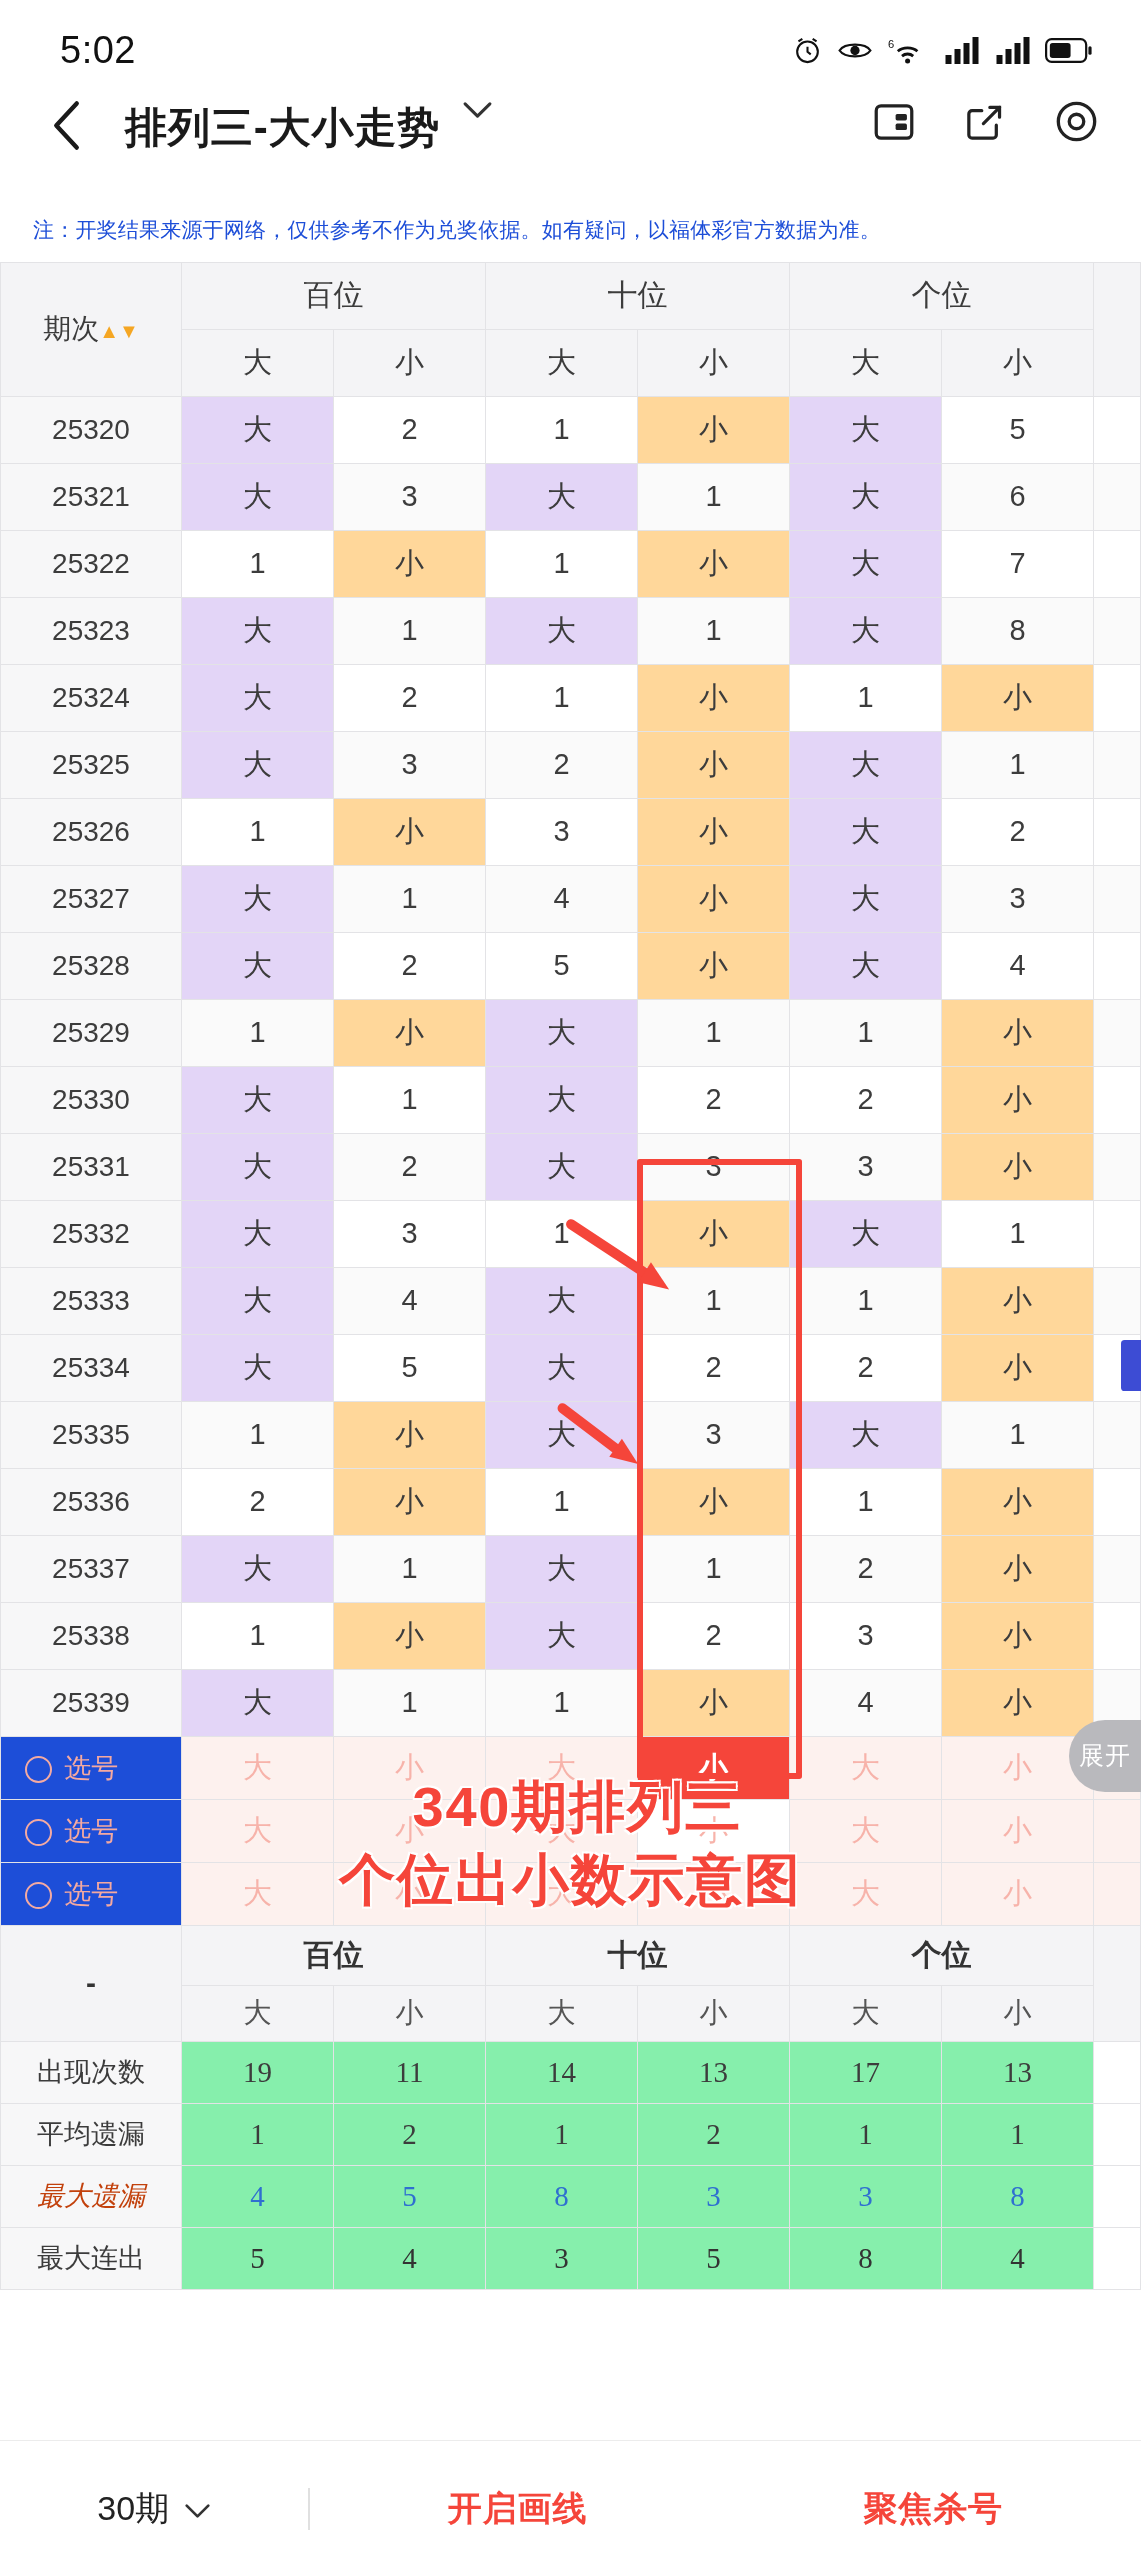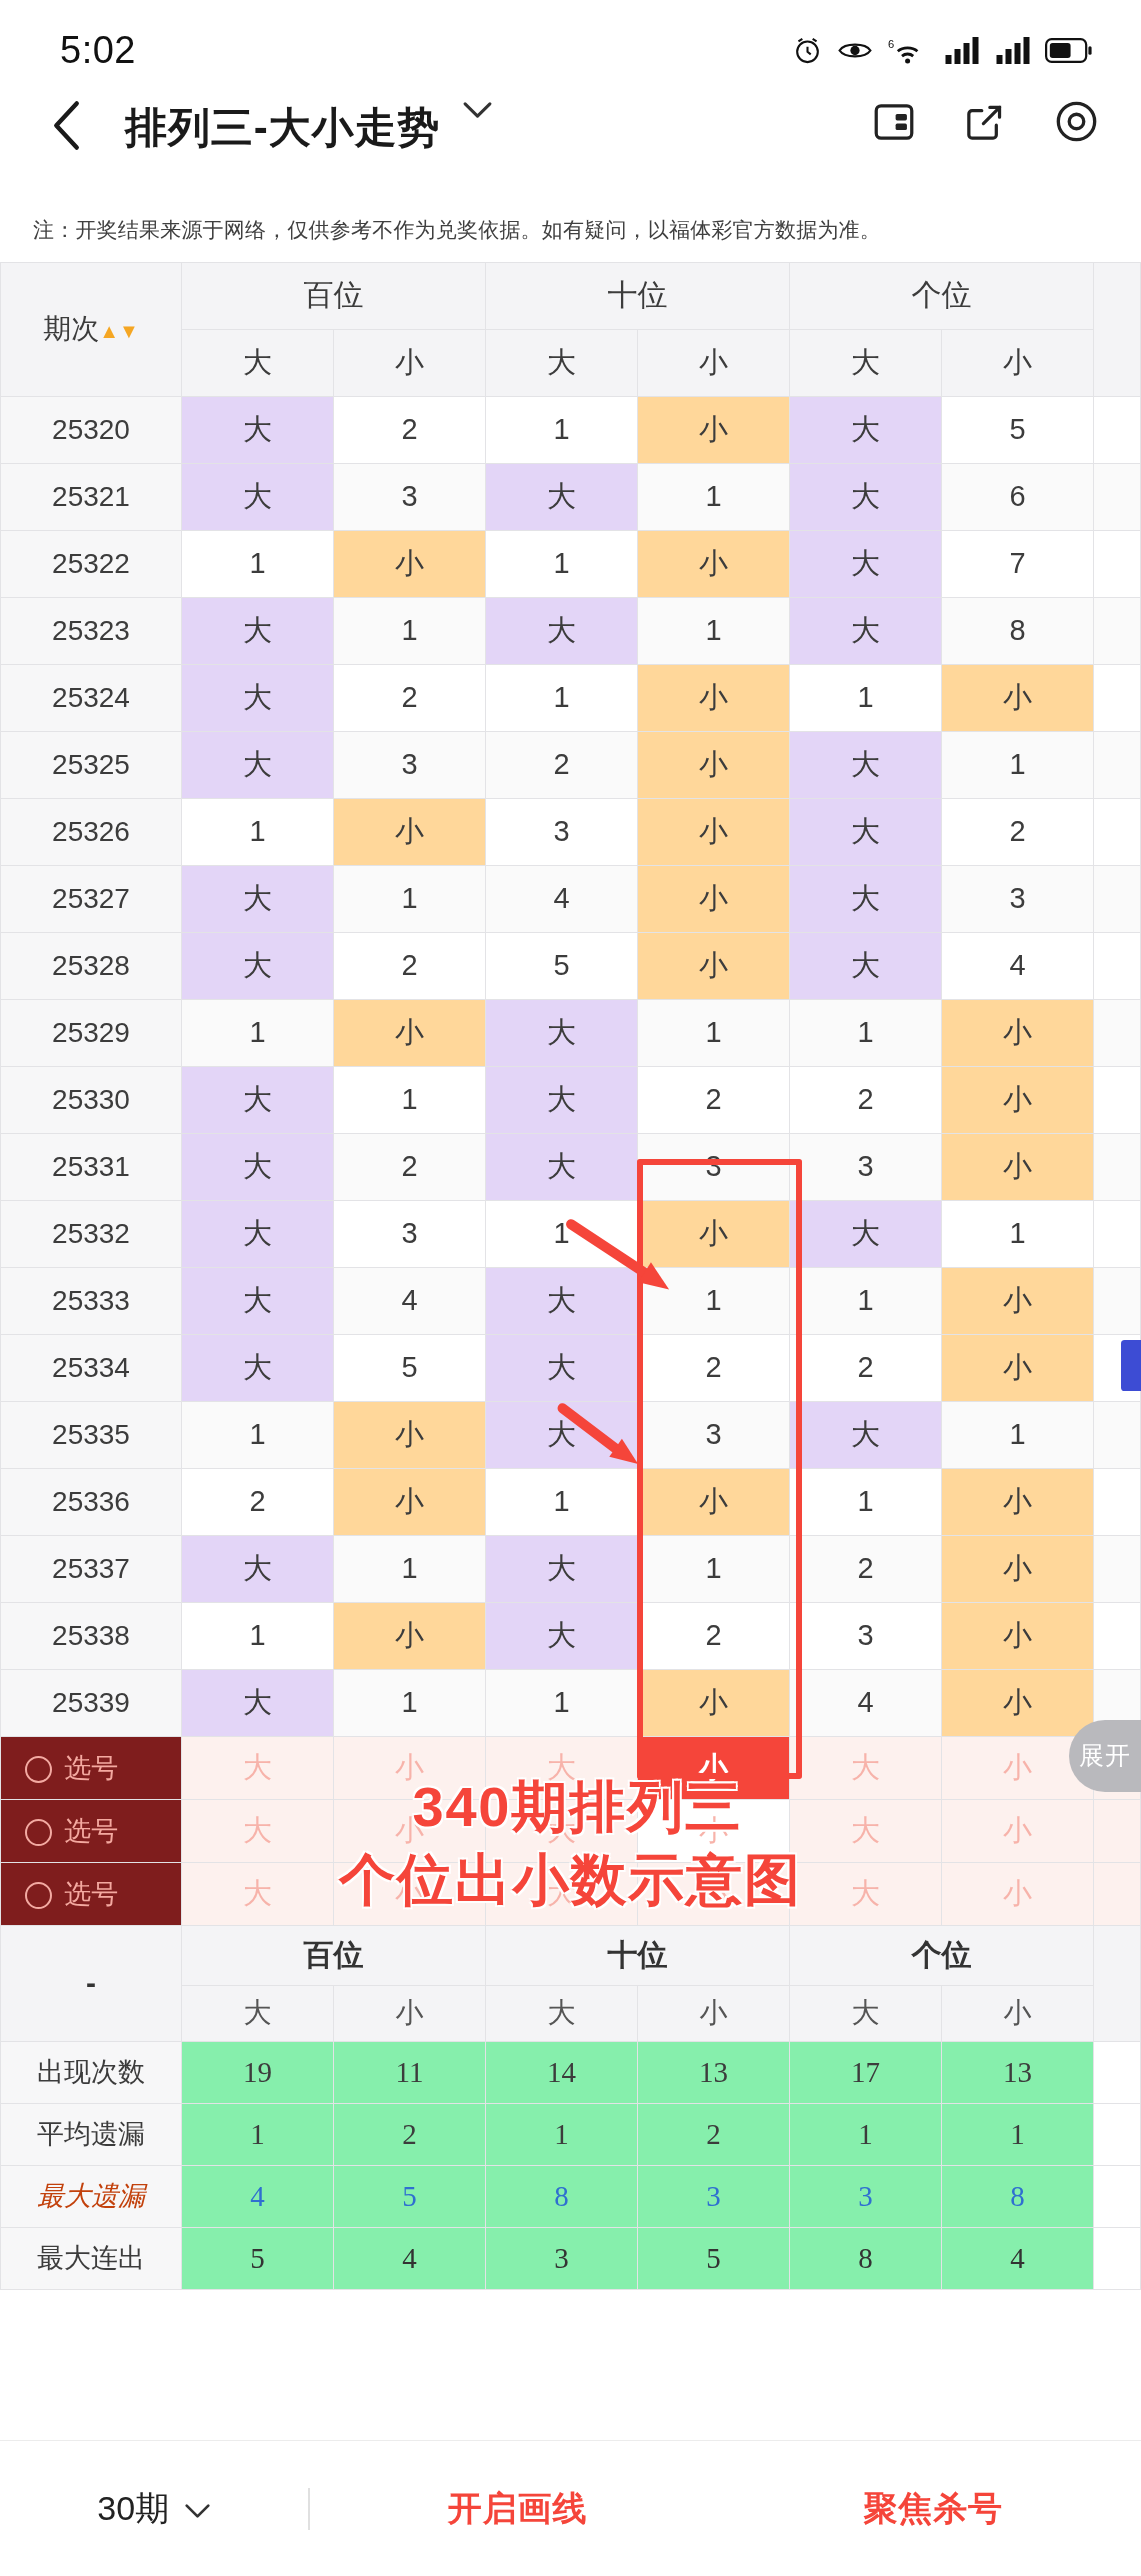--- a/index.html
+++ b/index.html
@@ -38,21 +38,21 @@
     margin-left: 20px;
     letter-spacing: 0.9px;
   }
   .title-caret { margin-left: 22px; display: flex; align-items: center; }
   .title-actions { margin-left: auto; display: flex; align-items: center; gap: 49px; }
 
   
   .note {
     padding: 14.5px 27px 18px 33px;
     font-size: 21px;
-    color: #404040;
+    color: #1d4ed8;
     letter-spacing: 0.2px;
   }
 
   
   .table-wrap { position: relative; padding: 0 0 0 0; }
   table.trend {
     border-collapse: collapse;
     width: 1141px;
     table-layout: fixed;
     font-size: 29px;
@@ -105,21 +105,21 @@
   }
   .small {
     background: #ffd79a;
     color: #e38b20;
     font-weight: bold;
   }
 
   
   tr.pick td { background: #fdf1ee; height: 63px; }
   tr.pick td.period {
-    background: #7f1d1d;
+    background: #1d4ed8;
     color: #f4a9a0;
     font-size: 27px;
     text-align: left;
     padding-left: 23.5px;
   }
   .pick-circle {
     display: inline-block;
     width: 27px; height: 27px;
     border: 2.7px solid #f3aaa2;
     border-radius: 50%;

